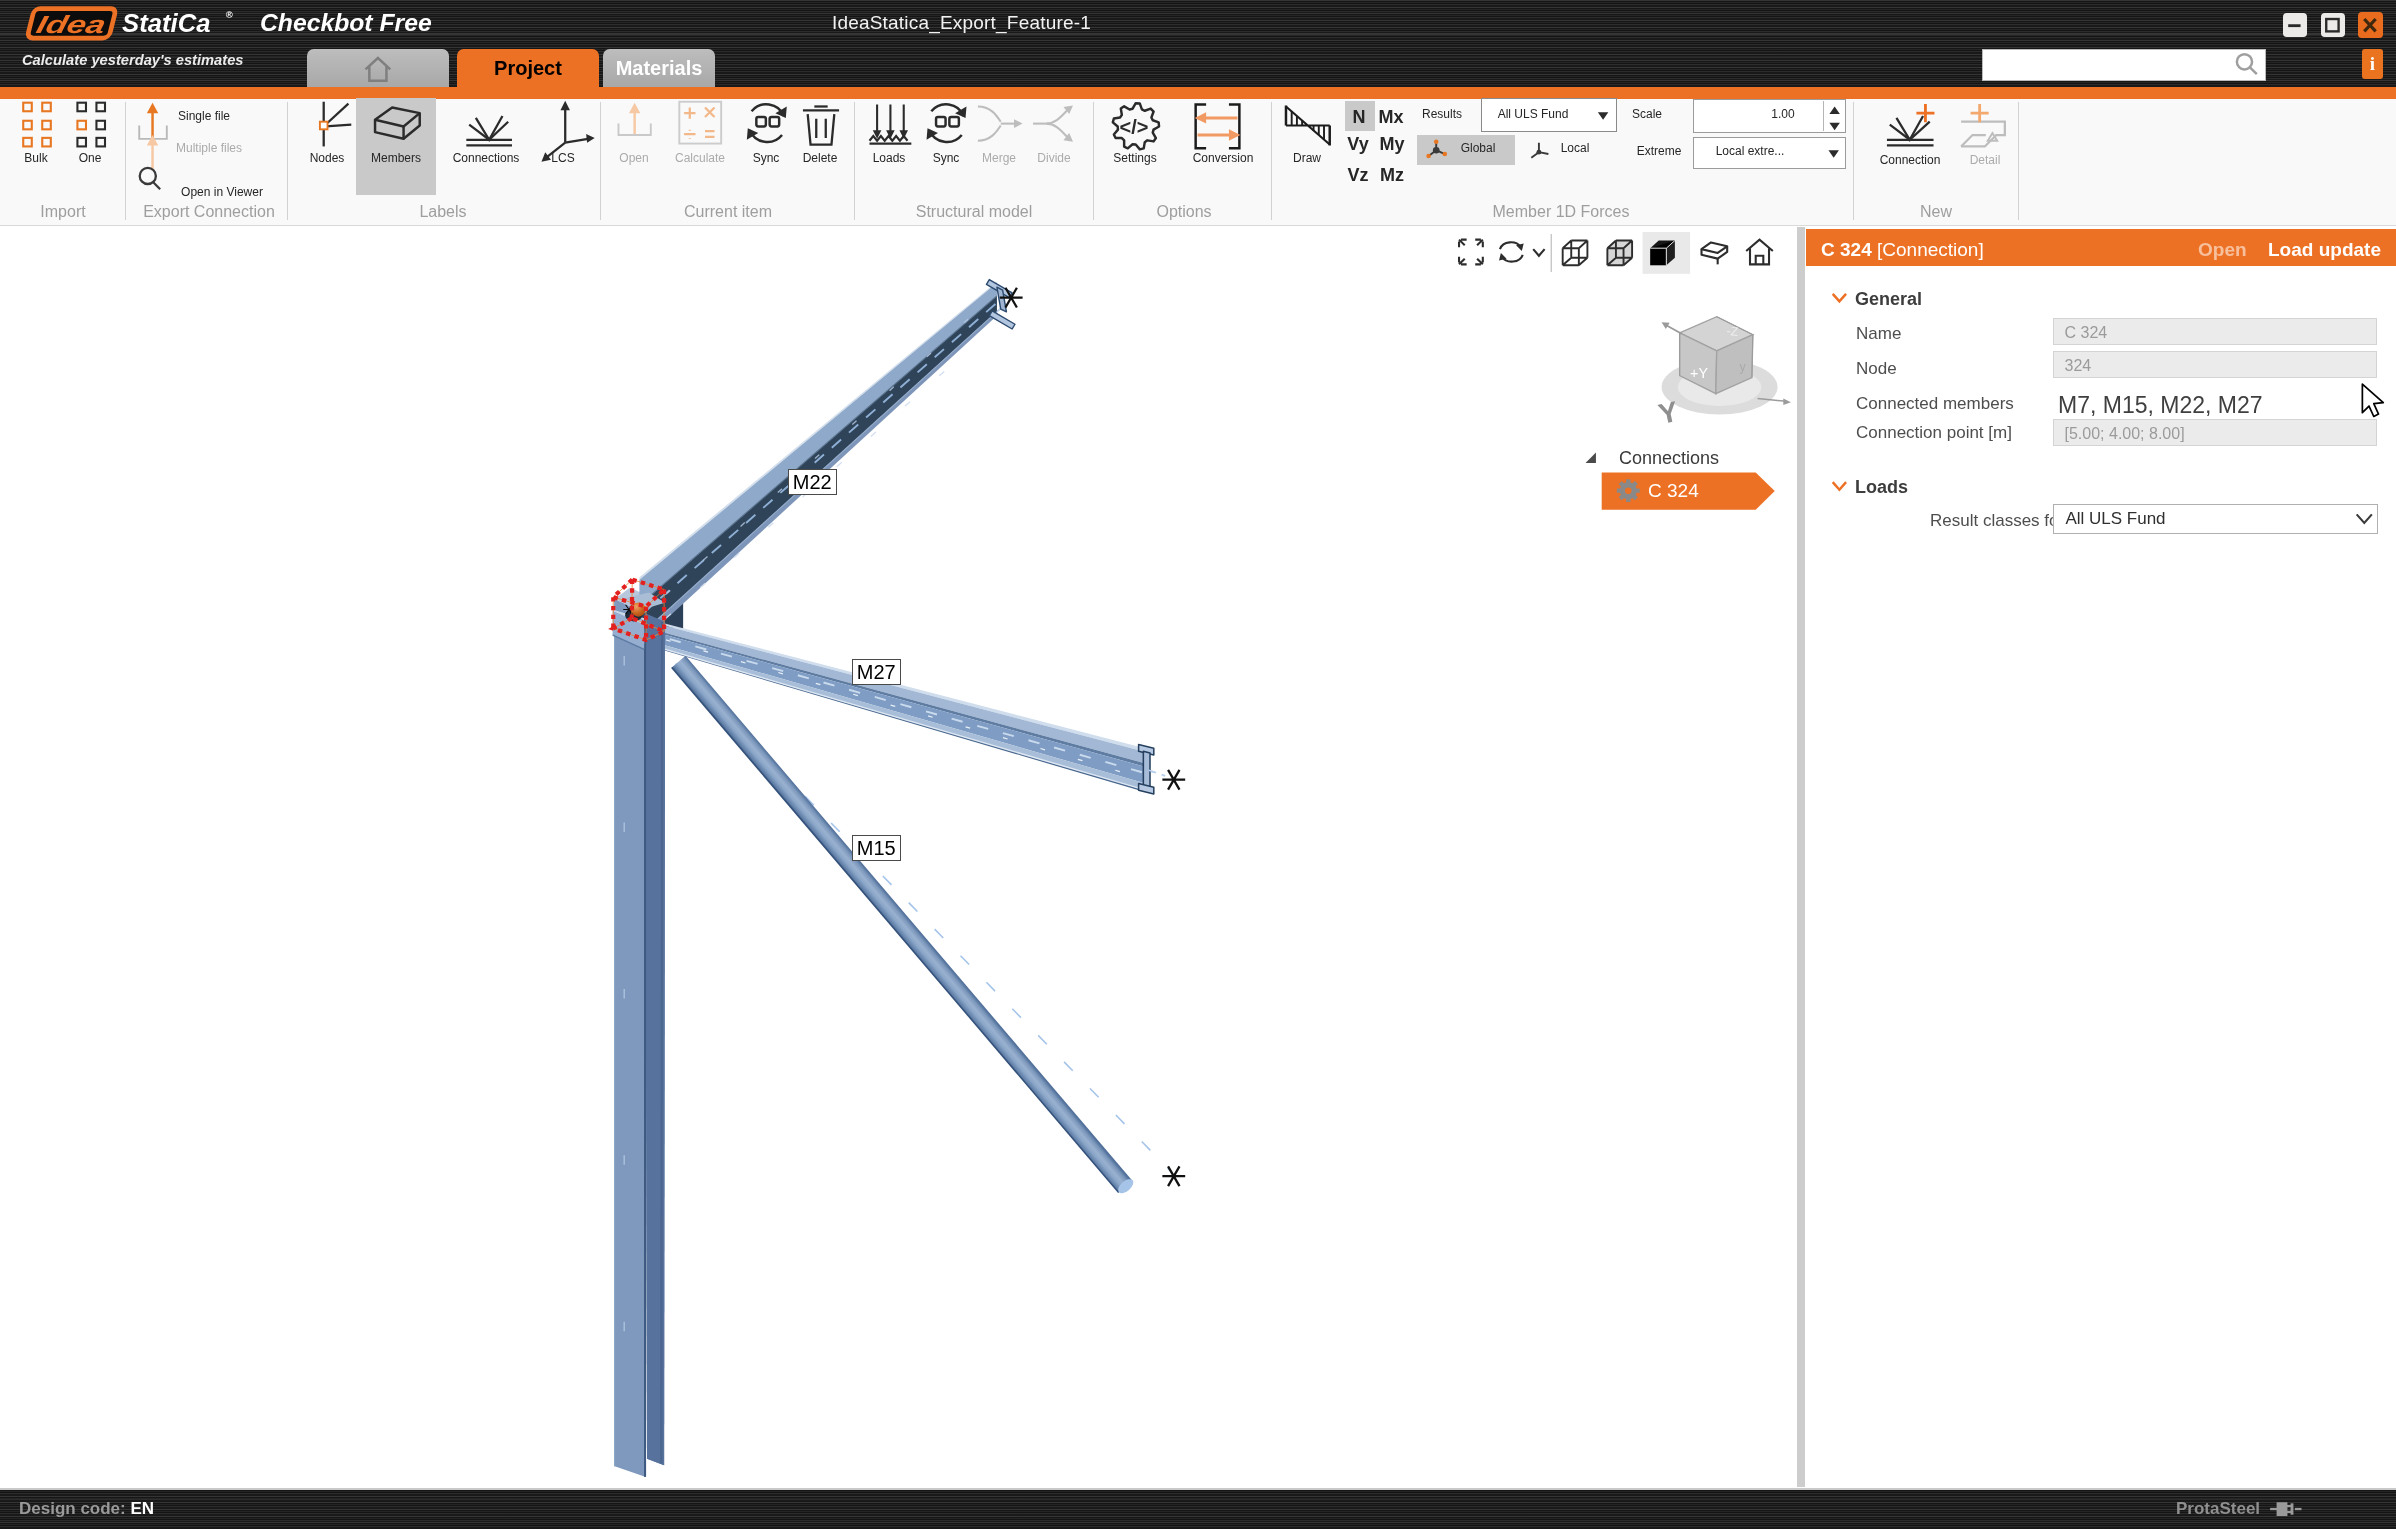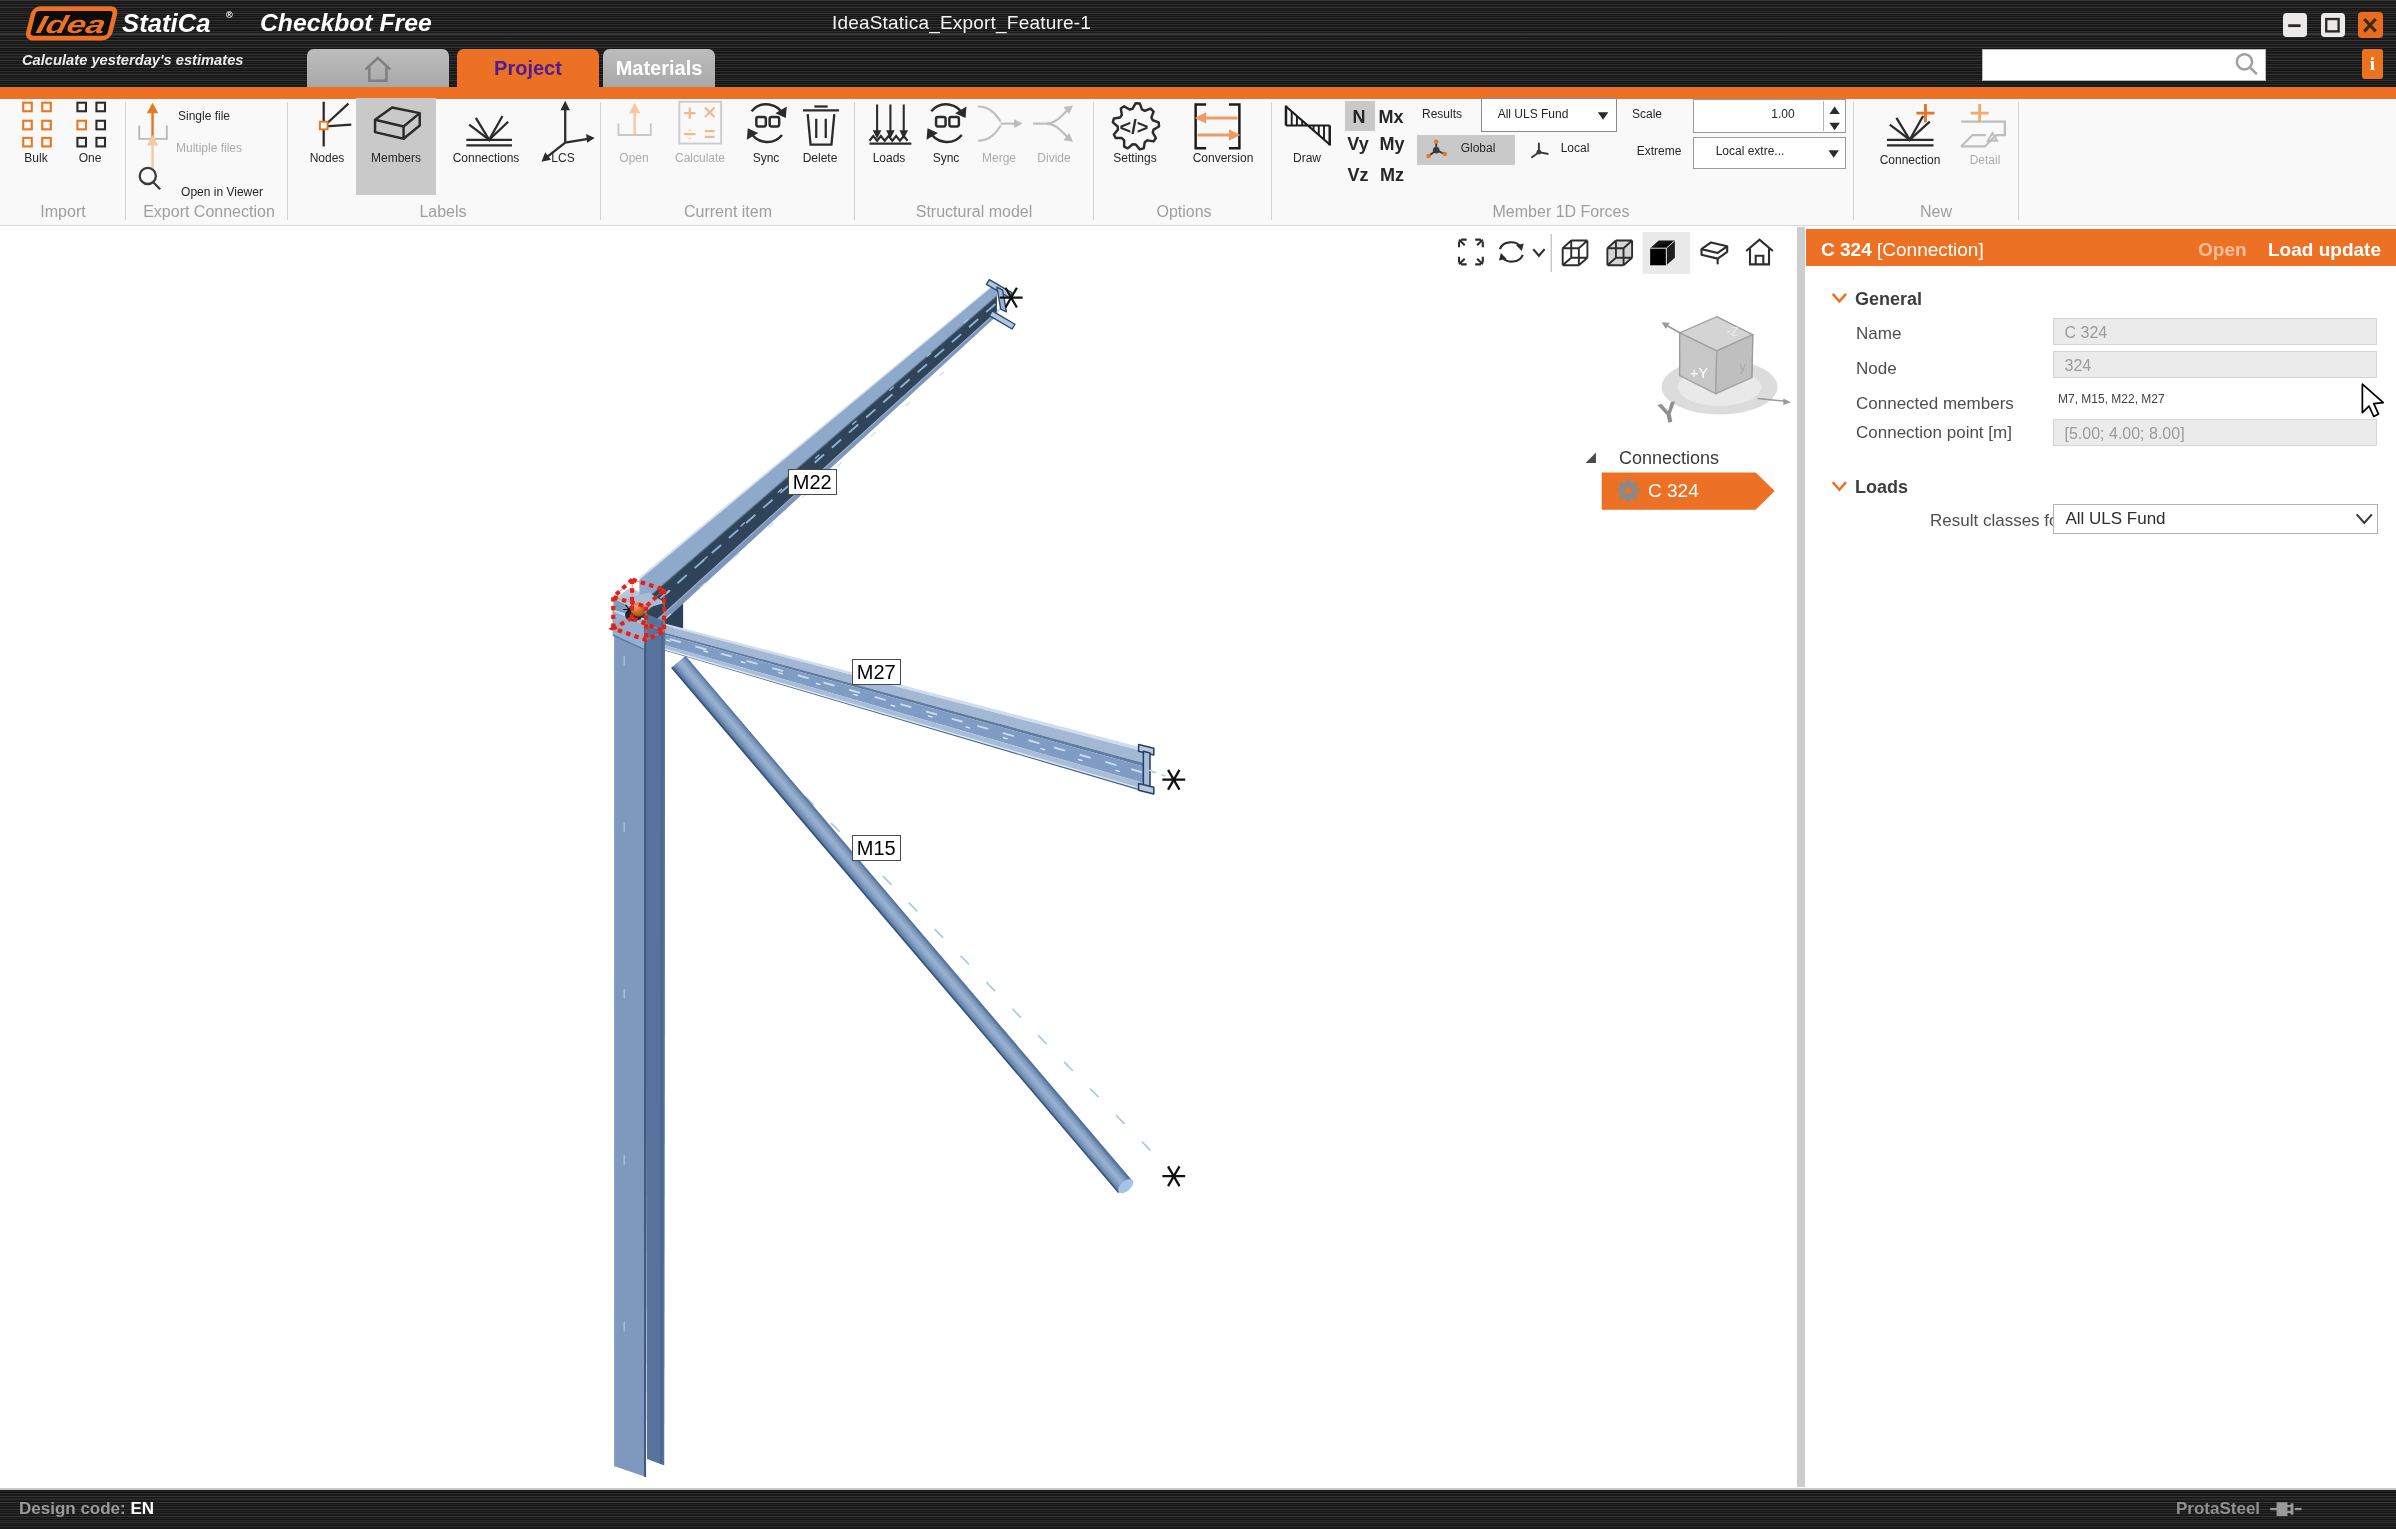--- a/index.html
+++ b/index.html
@@ -32,21 +32,21 @@
            font-size:14.7px;}
   
   #search{left:1982px;top:49px;width:282px;height:29.5px;background:#fff;
           border:1px solid #bbb;}
   #infobtn{left:2362px;top:49px;width:21px;height:29.5px;background:#e9731f;
            border-radius:2.9px;color:#fff;font-weight:bold;font-size:19px;
            text-align:center;line-height:29.5px;font-family:"Liberation Serif",serif;}
   
   .tab{top:49px;height:38px;border-radius:6.7px 6.7px 0 0;}
   #tabhome{left:307px;width:142px;background:linear-gradient(#bdbdbd,#a8a8a8);}
-  #tabproject{left:457px;width:142px;background:#ed7124;color:#4c1d95;
+  #tabproject{left:457px;width:142px;background:#ed7124;color:#000000;
               font-weight:bold;font-size:20px;text-align:center;line-height:38px;}
   #tabmat{left:603px;width:112px;background:linear-gradient(#bdbdbd,#a8a8a8);
           color:#fff;font-weight:bold;font-size:20px;text-align:center;line-height:38px;}
   #orangebar{left:0;top:87px;width:2397px;height:12.4px;background:#ed7124;}
   
   #ribbon{left:0;top:99px;width:2397px;height:126px;background:#f9f9f9;
           border-bottom:1.9px solid #d9d9d9;}
   .rsep{position:absolute;top:2.9px;width:1px;height:118px;background:#d2d2d2;}
   .glabel{position:absolute;top:203px;transform:translateX(-50%);
           color:#9e9e9e;font-size:16px;white-space:nowrap;}
@@ -607,21 +607,21 @@
 <div class="abs" style="left:1877px;top:239px;color:#fff;font-size:19px;">[Connection]</div>
 <div class="abs" style="left:2198px;top:239px;color:rgba(255,255,255,0.55);font-size:19px;font-weight:bold;">Open</div>
 <div class="abs" style="left:2268px;top:239px;color:#fff;font-size:19px;font-weight:bold;">Load update</div>
 <div class="sechead" style="left:1855px;top:289px;">General</div>
 <div class="plabel" style="left:1856px;top:324px;">Name</div>
 <div class="plabel" style="left:1856px;top:359px;">Node</div>
 <div class="plabel" style="left:1856px;top:394px;">Connected members</div>
 <div class="plabel" style="left:1856px;top:423px;">Connection point [m]</div>
 <div class="pbox" style="top:318px;">C 324</div>
 <div class="pbox" style="top:351px;">324</div>
-<div class="abs" style="left:2058px;top:392px;color:#3f3f3f;font-size:12px;">M7, M15, M22, M27</div>
+<div class="abs" style="left:2058px;top:392px;color:#3f3f3f;font-size:23px;">M7, M15, M22, M27</div>
 <div class="pbox" style="top:419px;">[5.00; 4.00; 8.00]</div>
 <div class="sechead" style="left:1855px;top:477px;">Loads</div>
 <div class="plabel" style="left:1930px;top:511px;text-align:center;">Result classes for checks</div>
 <div class="abs" style="left:2053px;top:504px;width:325px;height:29.5px;background:#fff;border:1.4px solid #b0b0b0;box-sizing:border-box;color:#2f2f2f;font-size:17px;line-height:27px;padding-left:11.4px;">All ULS Fund</div>
 
 <div class="mlabel" style="left:788px;top:469px;">M22</div>
 <div class="mlabel" style="left:852px;top:659px;">M27</div>
 <div class="mlabel" style="left:852px;top:835px;">M15</div>
 
 <div class="abs" style="z-index:3;" id="treeconn">Connections</div>

